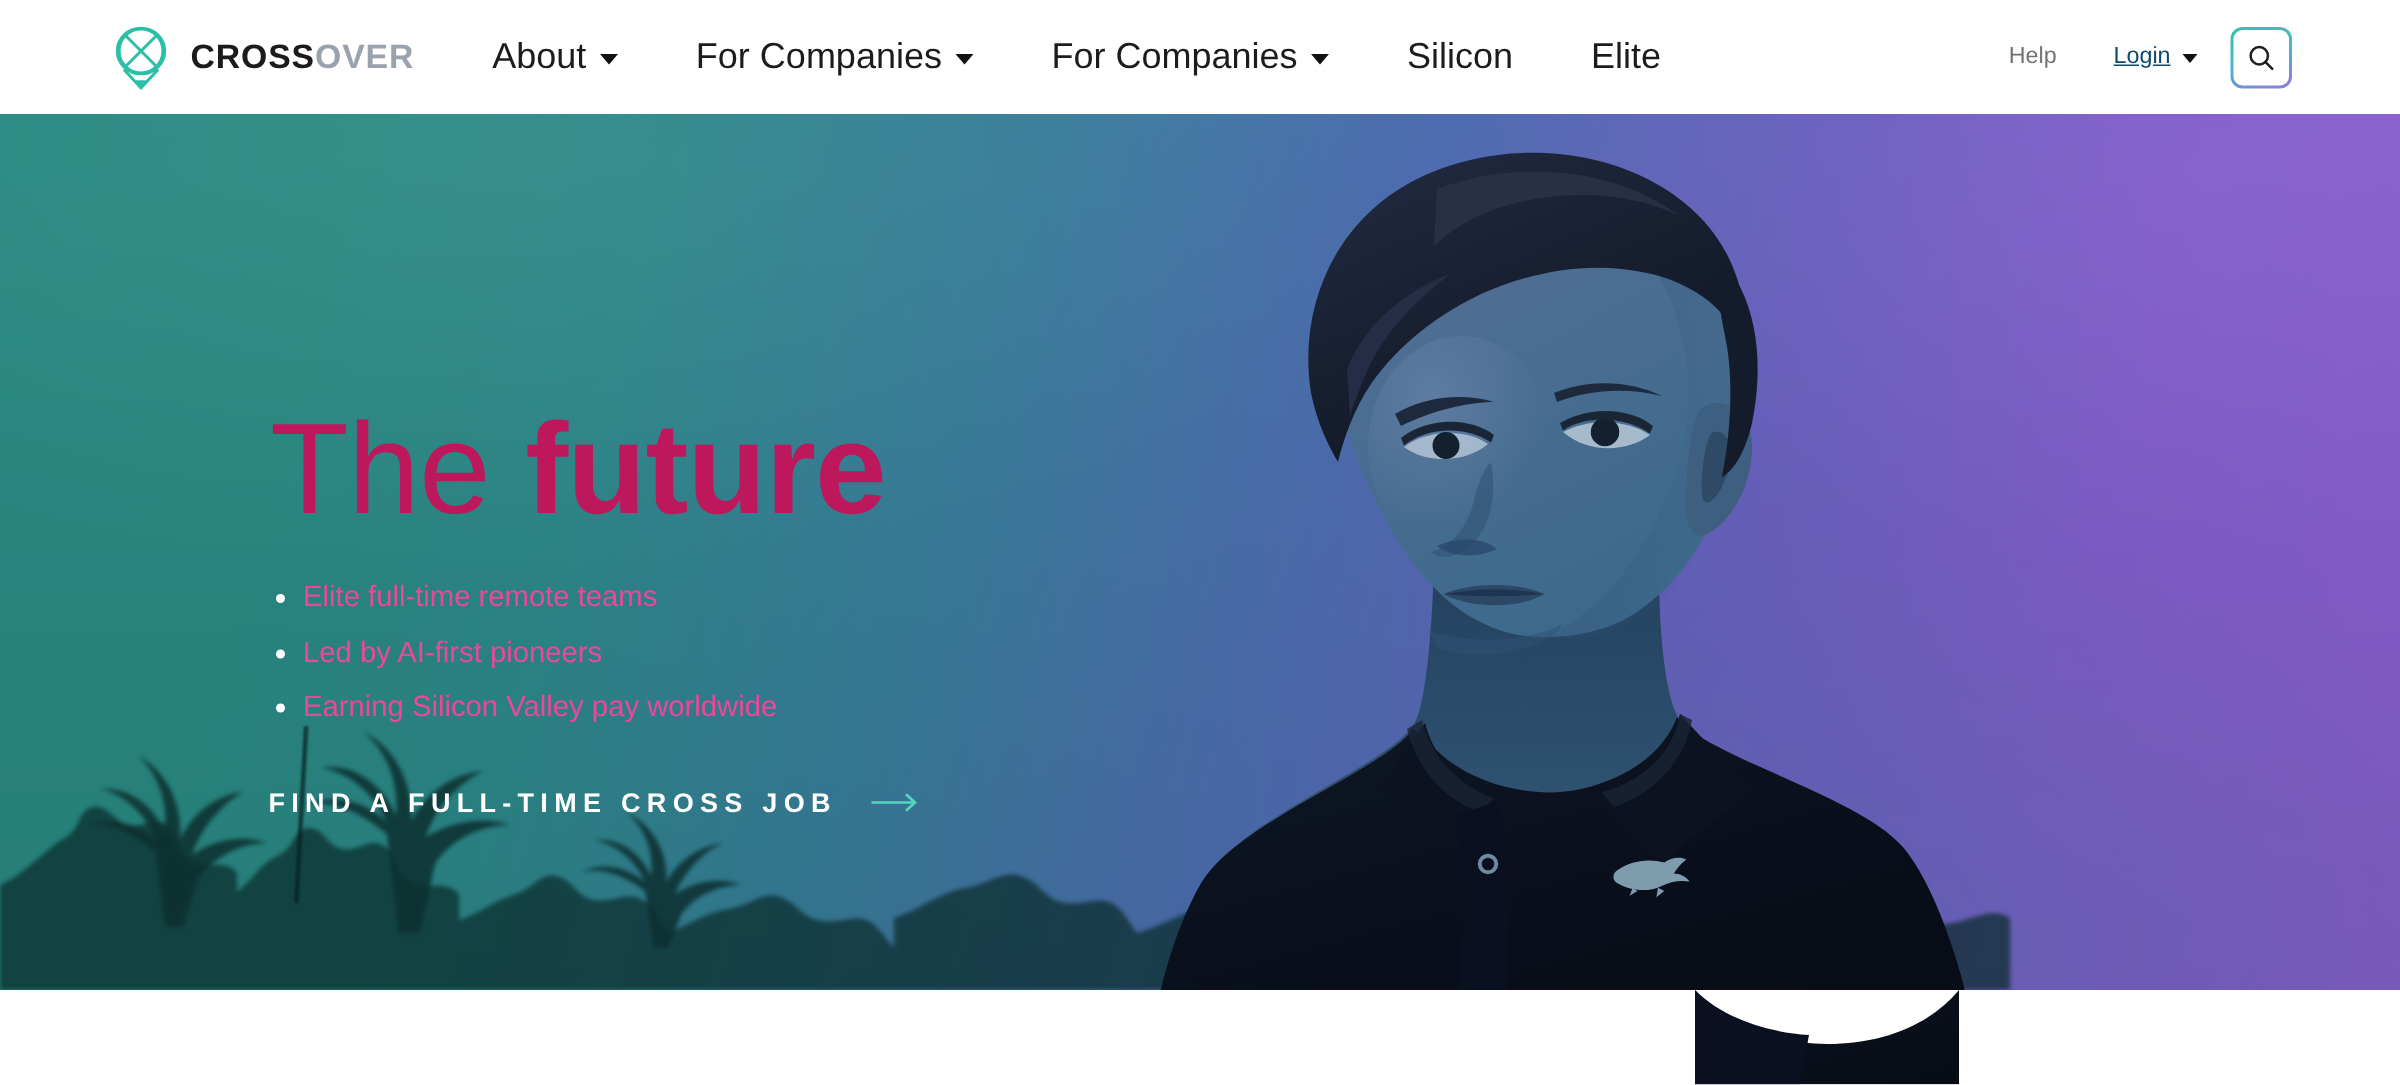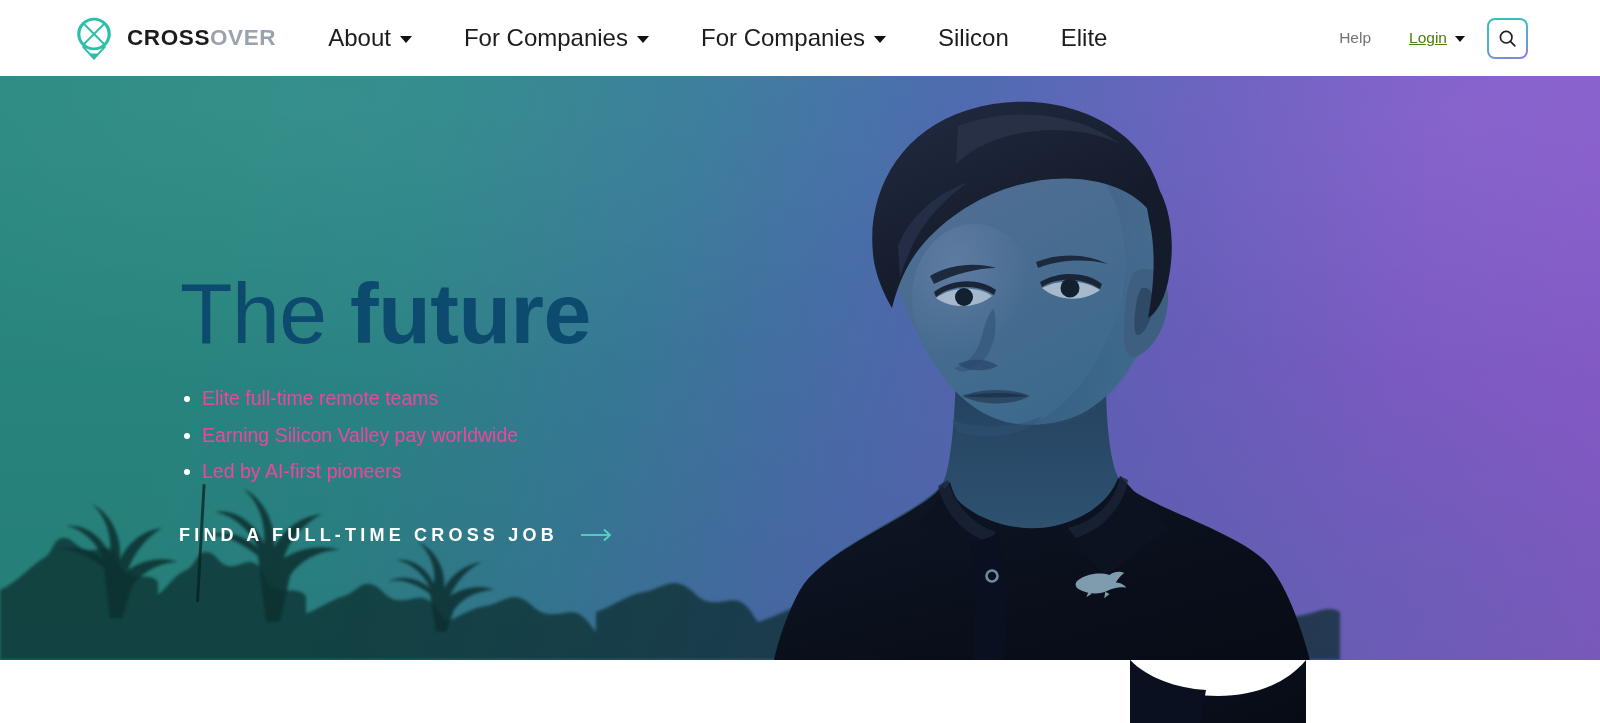--- a/index.html
+++ b/index.html
@@ -64,21 +64,21 @@
     margin-right: 72px;
     display: flex; align-items: center;
   }
   .hr-link {
     font-size: 15.5px; color: #737373;
     margin-right: 38px; cursor: pointer;
     white-space: nowrap;
   }
   .hr-login {
     display:flex; align-items:center; gap:8px;
-    font-size: 15.5px; color: #4d7c0f;
+    font-size: 15.5px; color: #0c4a6e;
     margin-right: 22px; cursor: pointer;
     white-space: nowrap;
     text-decoration: underline;
   }
   .caret-sm {
     width: 0; height: 0;
     border-left: 5px solid transparent;
     border-right: 5px solid transparent;
     border-top: 6px solid #111;
     display: inline-block;
@@ -156,21 +156,21 @@
   }
 
   
   .hero-content {
     position: absolute;
     left: 180px; top: 196px;
     z-index: 12;
     width: 620px;
   }
   .headline {
-    color: #0c4a6e;
+    color: #be185d;
     font-size: 86px;
     line-height: 0.97;
     letter-spacing: -0.5px;
   }
   .headline .l1 { display: block; font-weight: 200; }
   .headline .l1 b { font-weight: 700; }
   .headline .l2 { display: block; font-weight: 200; font-size: 74px; margin-top: 6px; }
 
   .bullets {
     margin-top: 34px;
@@ -421,22 +421,22 @@
     </g>
   </svg>
 
   <div class="hero-content">
     <h1 class="headline">
       <span class="l1"><span>The </span><b>future</b></span>
     </h1>
 
     <ul class="bullets">
       <li>Elite full-time remote teams</li>
+      <li>Led by AI-first pioneers</li>
       <li>Earning Silicon Valley pay worldwide</li>
-      <li>Led by AI-first pioneers</li>
     </ul>
 
     <a class="cta" href="#">
       <span class="cta-text">FIND A FULL-TIME CROSS JOB</span>
       <span class="cta-arrow">
         <svg width="34" height="14" viewBox="0 0 34 14">
           <line x1="1" y1="7" x2="30" y2="7" stroke="#53d6c0" stroke-width="1.8"></line>
           <polyline points="24,1.5 30,7 24,12.5" fill="none" stroke="#53d6c0" stroke-width="1.8"></polyline>
         </svg>
       </span>

